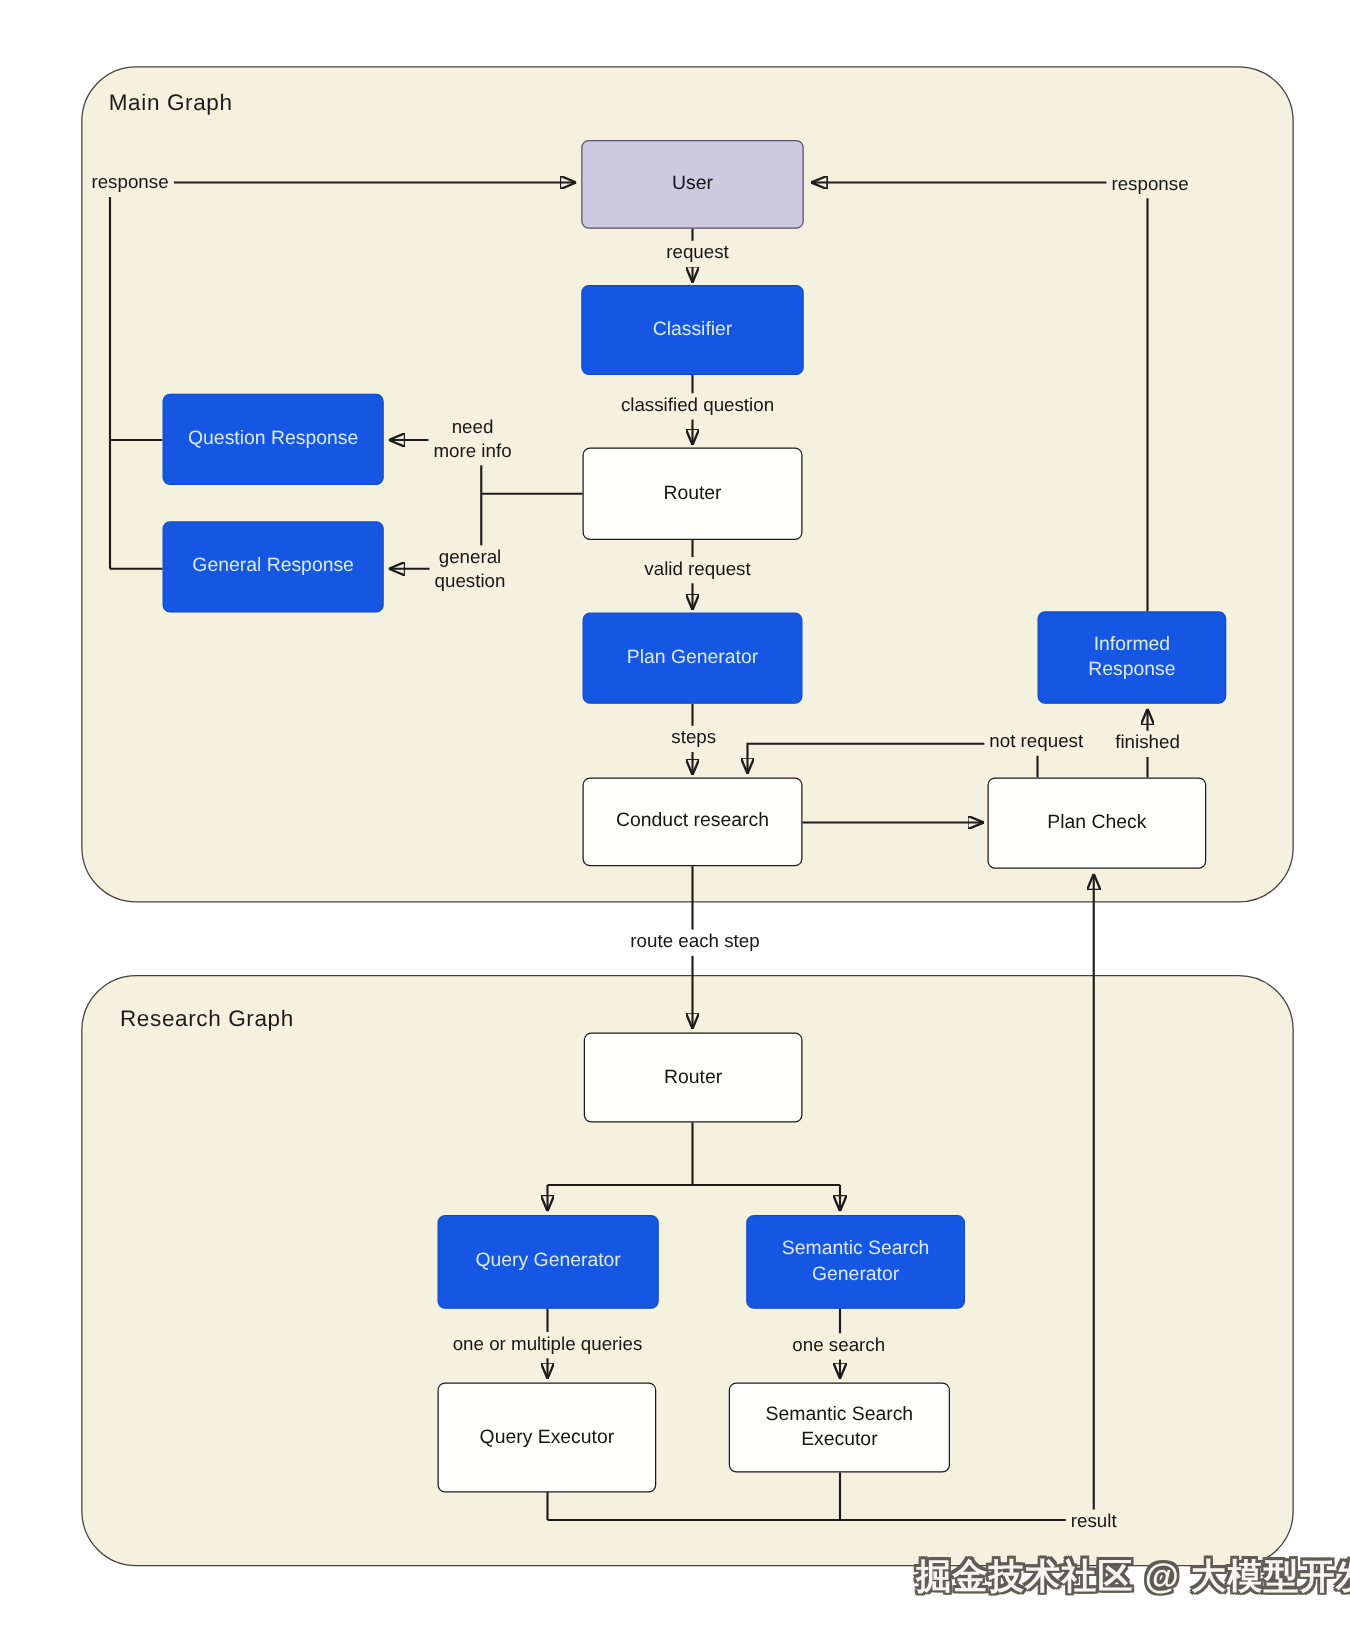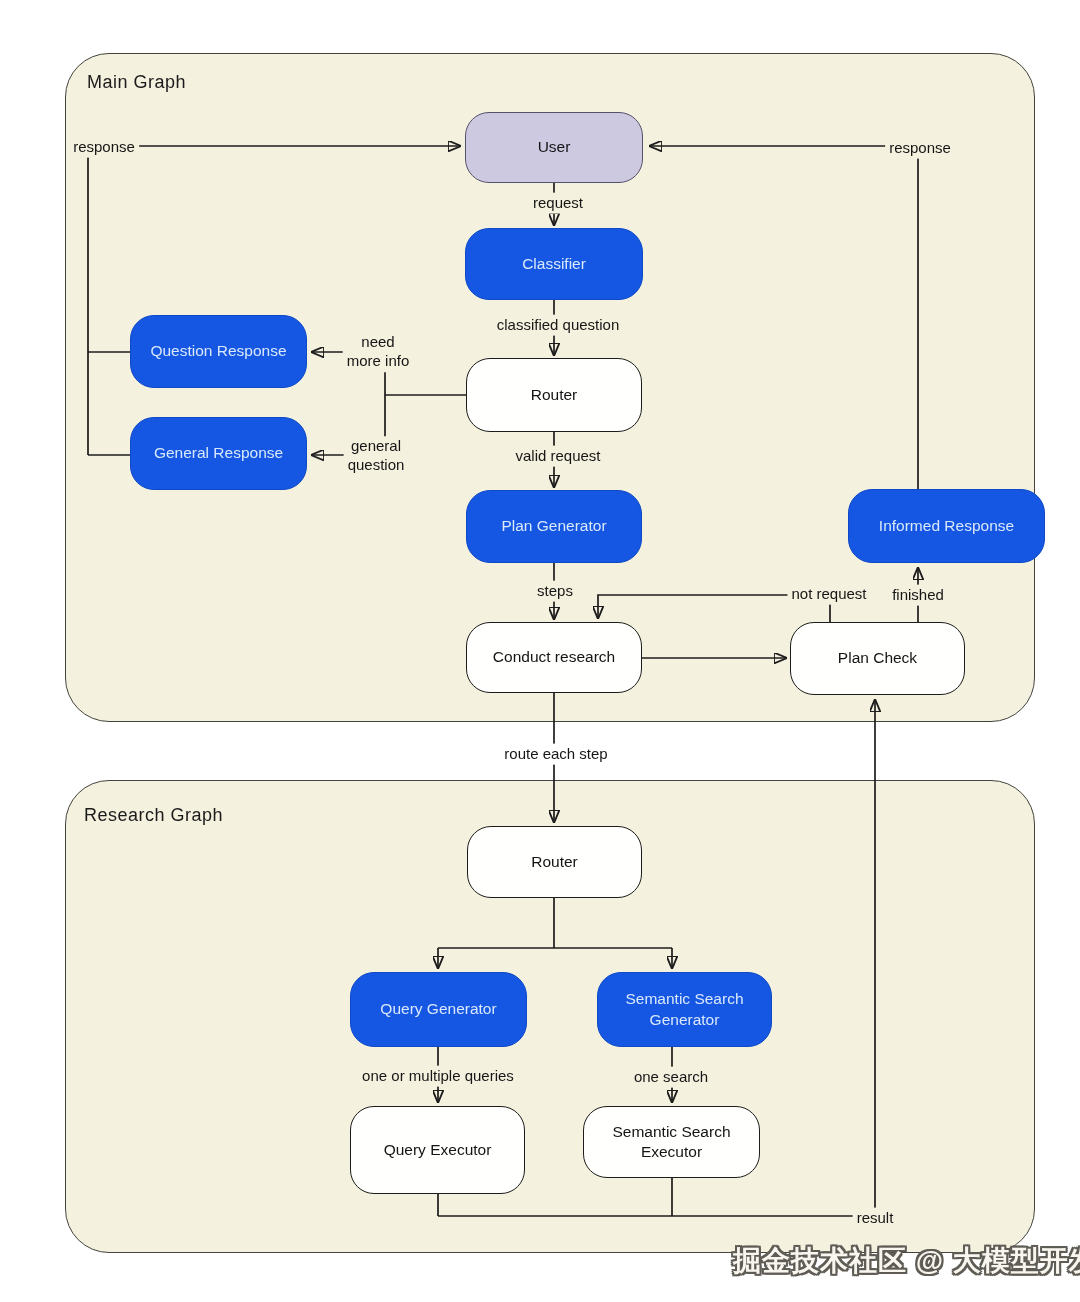--- a/index.html
+++ b/index.html
@@ -20,21 +20,21 @@
     border:1.6px solid #43433d;border-radius:44px;z-index:1;box-sizing:border-box;
   }
   .panel-title{
     position:absolute;z-index:2;font-size:18px;color:#1b1b1b;
     font-weight:500;letter-spacing:.5px;
   }
   svg.wires{position:absolute;left:0;top:0;z-index:2;}
   svg.wires path{stroke:var(--line);stroke-width:1.7;fill:none;}
   .node{
     position:absolute;z-index:3;display:flex;align-items:center;justify-content:center;
-    text-align:center;font-size:15.5px;line-height:1.3;border-radius:24px;
+    text-align:center;font-size:15.5px;line-height:1.3;border-radius:6px;
     padding:0 10px;box-sizing:border-box;
   }
   .node.blue{background:var(--node-blue);color:var(--node-blue-text);border:1px solid var(--node-blue-border);}
   .node.white{background:#fffffe;color:#141414;border:1.5px solid #1c1c1c;}
   .node.lavender{background:var(--user-lavender);color:#141414;border:1.5px solid #55516b;}
   .elabel{
     position:absolute;z-index:4;transform:translate(-50%,-50%);
     font-size:15px;color:#161616;background:var(--panel-cream);
     padding:1px 4px;white-space:pre-line;text-align:center;line-height:1.25;
   }
@@ -48,21 +48,21 @@
     white-space:nowrap;
   }
 </style>
 </head>
 <body>
 
 <div class="panel" style="left:65px;top:53px;width:970px;height:669px;"></div>
 <div class="panel" style="left:65px;top:780px;width:970px;height:473px;"></div>
 
 <div class="panel-title" style="left:87px;top:72px;">Main Graph</div>
-<div class="panel-title" style="left:84px;top:805px;">Research Graph</div>
+<div class="panel-title" style="left:96px;top:805px;">Research Graph</div>
 
 <svg class="wires" width="1080" height="1302">
   <defs>
     <marker id="arrow" viewBox="0 0 12 10" refX="12" refY="5" markerWidth="13" markerHeight="11" markerUnits="userSpaceOnUse" orient="auto">
       <path d="M0,0 L12,5 L0,10 Z" fill="#1c1c1c" stroke="none"></path>
     </marker>
   </defs>
   <path d="M554,183 V226" marker-end="url(#arrow)"></path>
   <path d="M554,300 V356" marker-end="url(#arrow)"></path>
   <path d="M554,432 V488" marker-end="url(#arrow)"></path>
@@ -90,21 +90,21 @@
   <path d="M385,352 H311" marker-end="url(#arrow)"></path>
   <path d="M385,455 H311" marker-end="url(#arrow)"></path>
 </svg>
 
 <div class="node lavender" style="left:465px;top:112px;width:178px;height:71px;">User</div>
 <div class="node blue" style="left:465px;top:228px;width:178px;height:72px;">Classifier</div>
 <div class="node white" style="left:466px;top:358px;width:176px;height:74px;">Router</div>
 <div class="node blue" style="left:130px;top:315px;width:177px;height:73px;">Question Response</div>
 <div class="node blue" style="left:130px;top:417px;width:177px;height:73px;">General Response</div>
 <div class="node blue" style="left:466px;top:490px;width:176px;height:73px;">Plan Generator</div>
-<div class="node blue" style="left:848px;top:489px;width:197px;height:74px;">Informed Response</div>
+<div class="node blue" style="left:830px;top:489px;width:151px;height:74px;">Informed Response</div>
 <div class="node white" style="left:466px;top:622px;width:176px;height:71px;">Conduct research</div>
 <div class="node white" style="left:790px;top:622px;width:175px;height:73px;">Plan Check</div>
 
 <div class="node white" style="left:467px;top:826px;width:175px;height:72px;">Router</div>
 <div class="node blue" style="left:350px;top:972px;width:177px;height:75px;">Query Generator</div>
 <div class="node blue" style="left:585px;top:972px;width:175px;height:75px;margin-left:12px;">Semantic Search Generator</div>
 <div class="node white" style="left:350px;top:1106px;width:175px;height:88px;">Query Executor</div>
 <div class="node white" style="left:583px;top:1106px;width:177px;height:72px;">Semantic Search Executor</div>
 
 <span class="elabel" style="left:104px;top:147px;">response</span>

